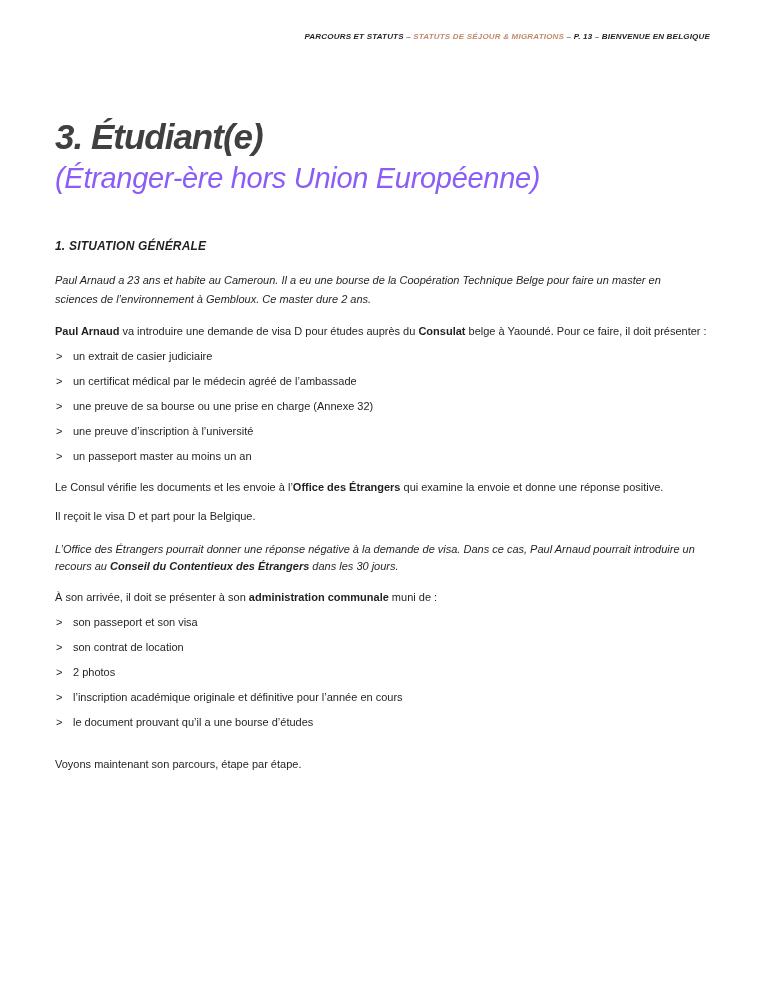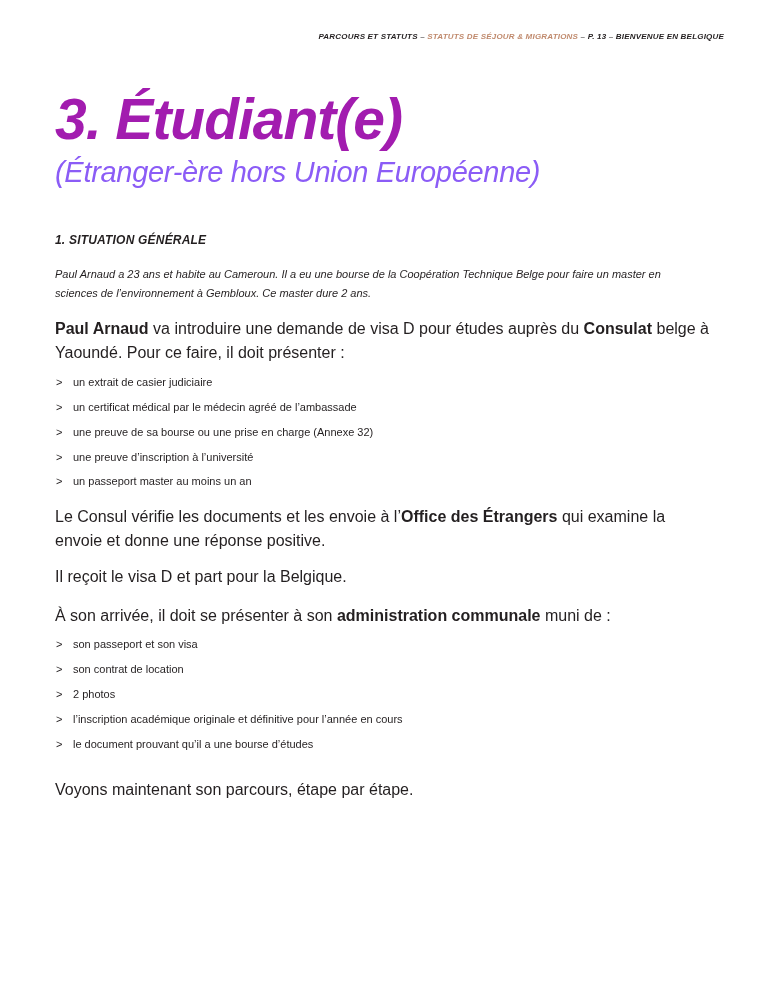--- a/index.html
+++ b/index.html
@@ -7,41 +7,41 @@
   body {
     width: 768px;
     height: 994px;
     font-family: "Liberation Sans", sans-serif;
     color: #231f20;
     overflow: hidden;
   }
   .page {
     width: 768px;
     height: 994px;
-    padding: 32px 44px 0 55px;
+    padding: 32px 58px 0 55px;
     position: relative;
   }
   .doc-header {
     text-align: right;
     font-size: 8px;
     font-style: italic;
     font-weight: bold;
     letter-spacing: 0.2px;
     color: #231f20;
     white-space: nowrap;
   }
   .doc-header .accent { color: #c08a6d; }
   .title {
-    margin-top: 50px;
-    font-size: 57px;
+    margin-top: 78px;
+    font-size: 35px;
     font-style: italic;
     font-weight: bold;
     letter-spacing: -1px;
     line-height: 1.0;
-    color: #a21caf;
+    color: #404040;
   }
   .subtitle {
     margin-top: 8px;
     font-size: 29px;
     font-style: italic;
     font-weight: normal;
     letter-spacing: -0.3px;
     color: #8b5cf6;
   }
   .section-heading {
@@ -53,21 +53,21 @@
   }
   .intro {
     margin-top: 18px;
     font-size: 11px;
     font-style: italic;
     line-height: 1.7;
     max-width: 645px;
   }
   .body-p {
     margin-top: 15px;
-    font-size: 16px;
+    font-size: 11px;
     line-height: 1.5;
     max-width: 655px;
   }
   .body-p.it { font-style: italic; margin-top: 17px; }
   .body-p.tight { margin-top: 12px; }
   .list { margin-top: 4px; max-width: 655px; }
   .list-item {
     display: flex;
     align-items: flex-start;
     font-size: 11px;
@@ -118,20 +118,21 @@
     <div class="list-item">
       <span class="marker">&gt;</span>
       <span>un passeport master au moins un an</span>
     </div>
   </div>
 
   <p class="body-p"><span>Le Consul vérifie les documents et les envoie à l’</span><span class="seg-b">Office des Étrangers</span><span> qui examine la envoie et donne une réponse positive.</span></p>
 
   <p class="body-p tight">Il reçoit le visa D et part pour la Belgique.</p>
 
+  <p class="body-p it"><span>L’Office des Étrangers pourrait donner une réponse négative à la demande de visa. Dans ce cas, Paul Arnaud pourrait introduire un recours au </span><span class="seg-b">Conseil du Contentieux des Étrangers</span><span> dans les 30 jours.</span></p>
 
   <p class="body-p"><span>À son arrivée, il doit se présenter à son </span><span class="seg-b">administration communale</span><span> muni de :</span></p>
 
   <div class="list">
     <div class="list-item">
       <span class="marker">&gt;</span>
       <span>son passeport et son visa</span>
     </div>
     <div class="list-item">
       <span class="marker">&gt;</span>

